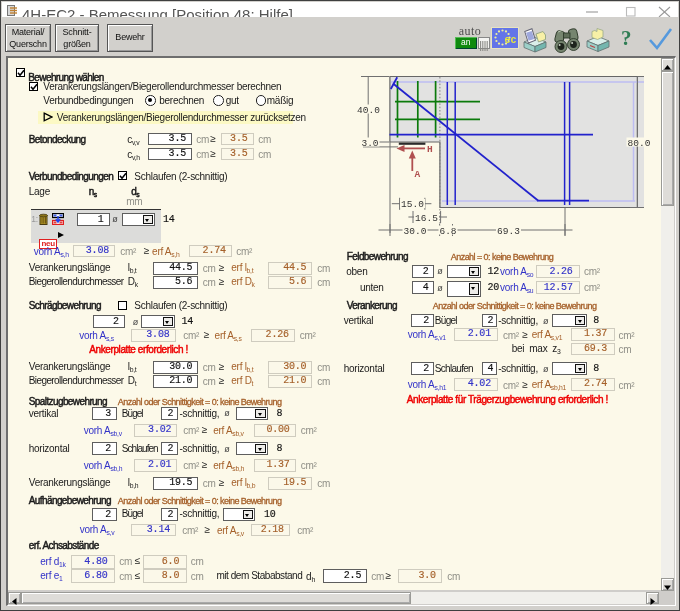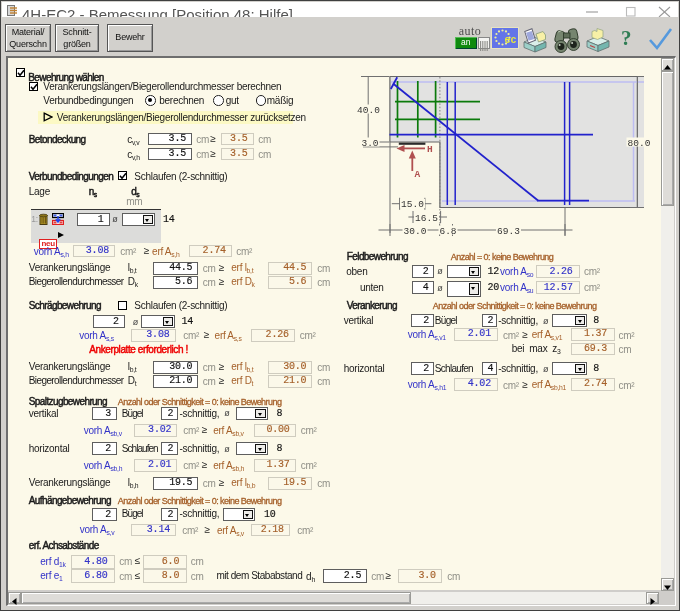--- a/index.html
+++ b/index.html
@@ -414,20 +414,21 @@
           <span class="tri"></span>
         </span>
       </div>
 <span class="a blue" style="left:406.8px;top:378.9px;">vorh A<i>s,h1</i></span>
 <div class="a fr blue" style="left:452.9px;top:377.3px;width:44.6px;height:12.4px;line-height:10.4px;padding-right:6.5px;">4.02</div>
 <span class="a gray" style="left:502.0px;top:379.5px;">cm²</span>
 <span class="a s" style="left:521.1999999999999px;top:378.5px;">≥</span>
 <span class="a org" style="left:530.6999999999999px;top:379.1px;">erf A<i>sb,h1</i></span>
 <div class="a fr org" style="left:569.6px;top:377.3px;width:44.1px;height:12.4px;line-height:10.4px;padding-right:6.5px;">2.74</div>
 <span class="a gray" style="left:617.5999999999999px;top:379.5px;">cm²</span>
+<span class="a red" style="left:405.8px;top:394.3px;">Ankerplatte für Trägerzugbewehrung erforderlich !</span>
 <svg class="a" style="left:350px;top:58px;" width="302" height="185" viewBox="350 58 302 185">
 <path d="M388.9,75.5 L636.4,75.5 L636.4,206.5 L438.9,206.5 L438.9,141 L388.9,141 Z" fill="#E2E2E1" stroke="#666" stroke-width="1.2"></path>
 <rect x="637" y="76" width="6" height="130" fill="#E2E2E1"></rect>
 <line x1="390" y1="81" x2="643" y2="81" stroke="#BDBDF2" stroke-width="1.5"></line>
 <line x1="441" y1="200" x2="634" y2="200" stroke="#BDBDF2" stroke-width="1.5"></line>
 <line x1="632.5" y1="81" x2="632.5" y2="200" stroke="#BDBDF2" stroke-width="1.5"></line>
 <line x1="438.9" y1="76" x2="438.9" y2="231" stroke="#808080" stroke-width="1" stroke-dasharray="1.5,1.8"></line>
 <g stroke="#0B7A0B" stroke-width="1.7">
 <line x1="394" y1="100.6" x2="479" y2="100.6"></line>
 <line x1="394" y1="118.3" x2="479" y2="118.3"></line>

